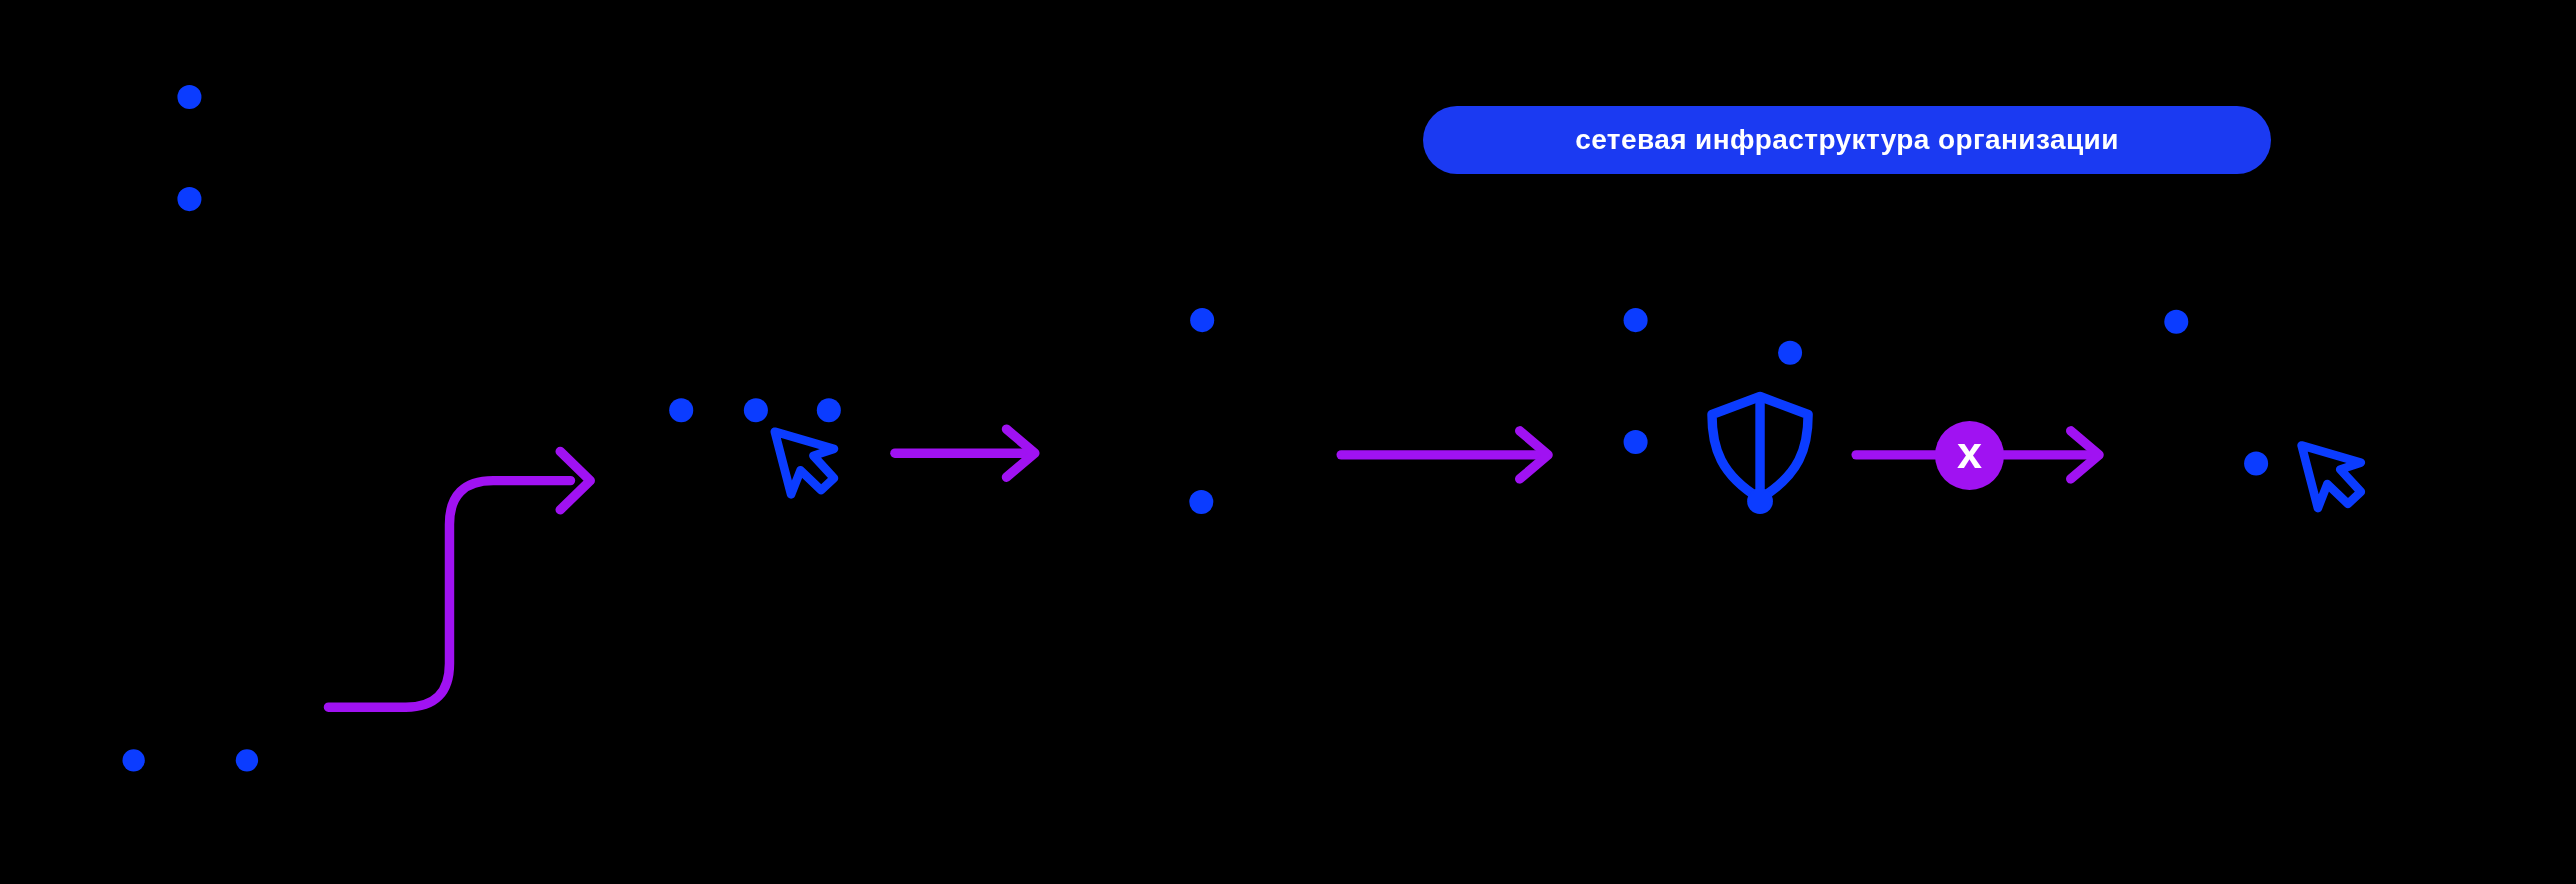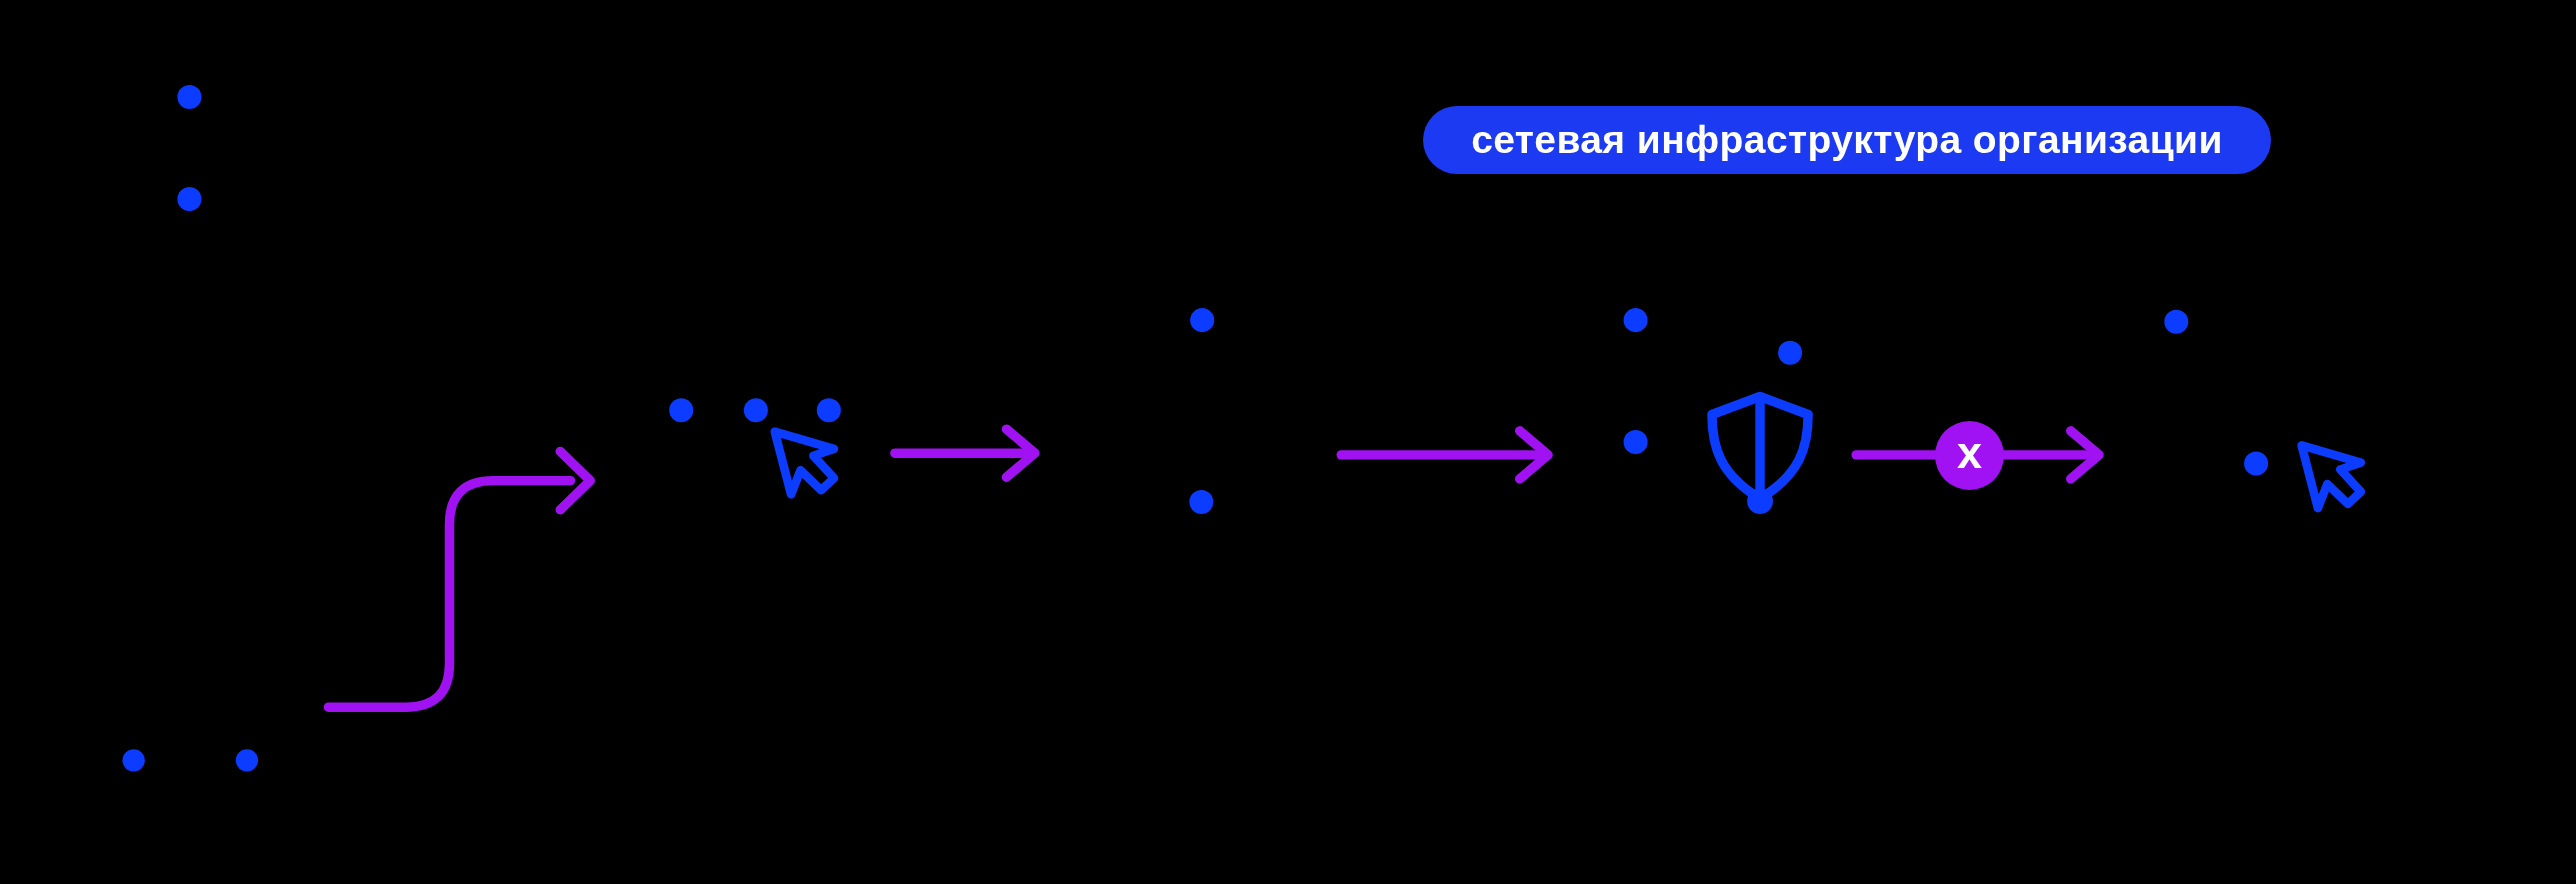--- a/index.html
+++ b/index.html
@@ -19,21 +19,21 @@
   .stroke-purple { stroke: var(--accentPurple); stroke-width: 11; fill: none; stroke-linecap: round; stroke-linejoin: round; }
   .stroke-blue { stroke: var(--nodeBlue); stroke-width: 11; fill: none; stroke-linecap: round; stroke-linejoin: round; }
   .cursor-glyph { stroke: var(--nodeBlue); stroke-width: 10; fill: none; stroke-linejoin: round; stroke-linecap: round; }
 
   .badge {
     position: absolute; left: 1423px; top: 106px; width: 848px; height: 68px;
     background: var(--badgeBlue); border-radius: 34px;
     display: flex; align-items: center; justify-content: center;
   }
   .badge span {
-    color: var(--textWhite); font-size: 39px; font-weight: 700; letter-spacing: 0.4px; white-space: nowrap;
+    color: var(--textWhite); font-size: 28px; font-weight: 700; letter-spacing: 0.4px; white-space: nowrap;
   }
   .x-marker {
     position: absolute; left: 1935px; top: 421px; width: 69px; height: 69px;
     background: var(--accentPurple); border-radius: 50%;
     display: flex; align-items: center; justify-content: center;
   }
   .x-marker span {
     color: var(--textWhite); font-size: 45px; font-weight: 700; line-height: 1; transform: translateY(-3.4px);
   }
 </style>

